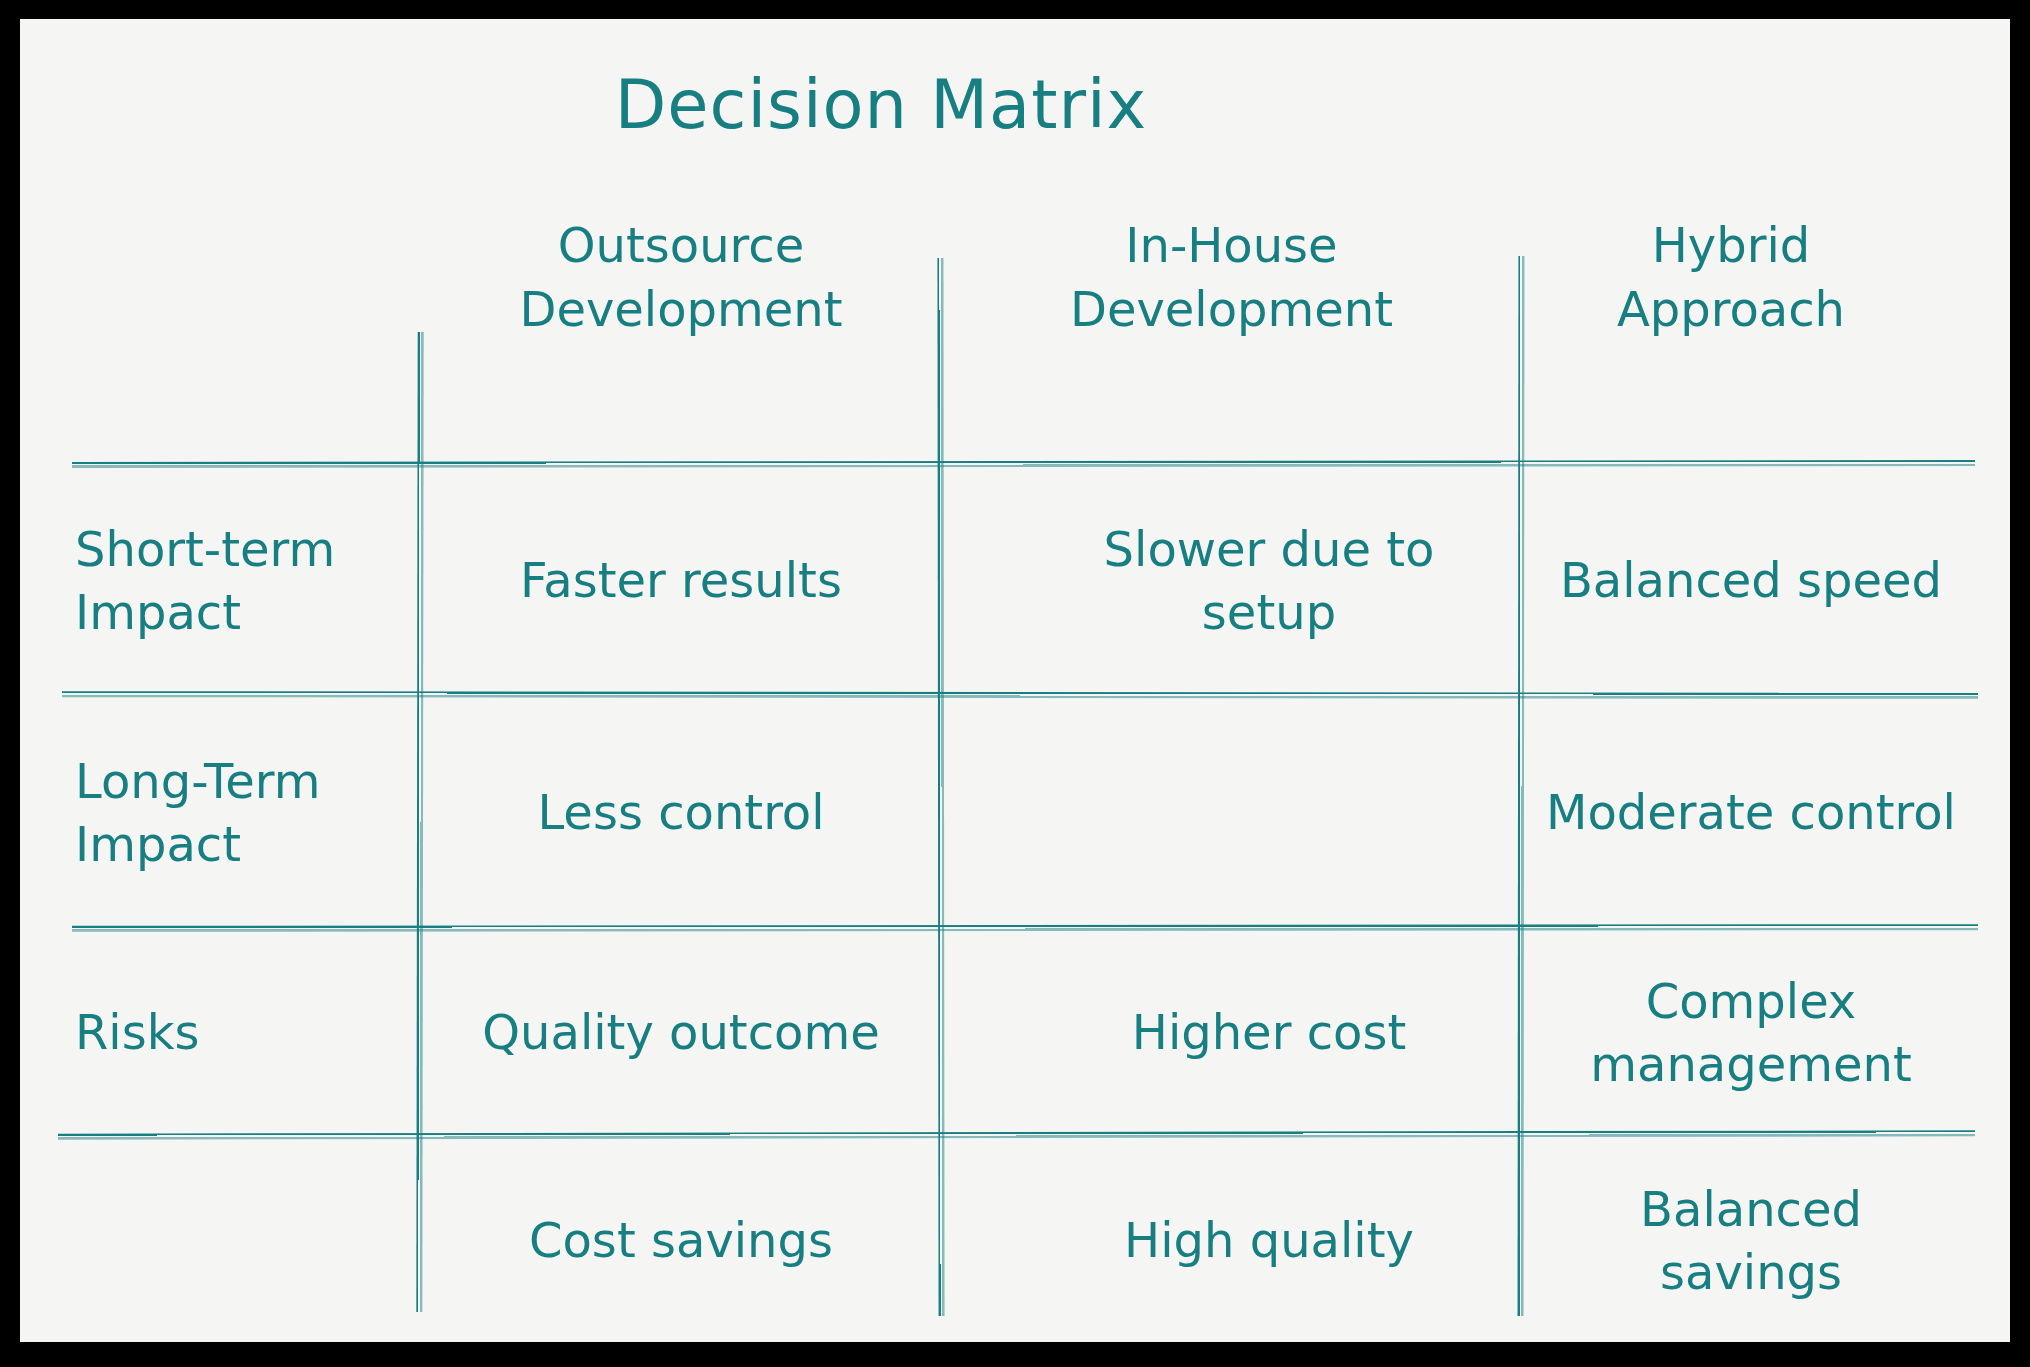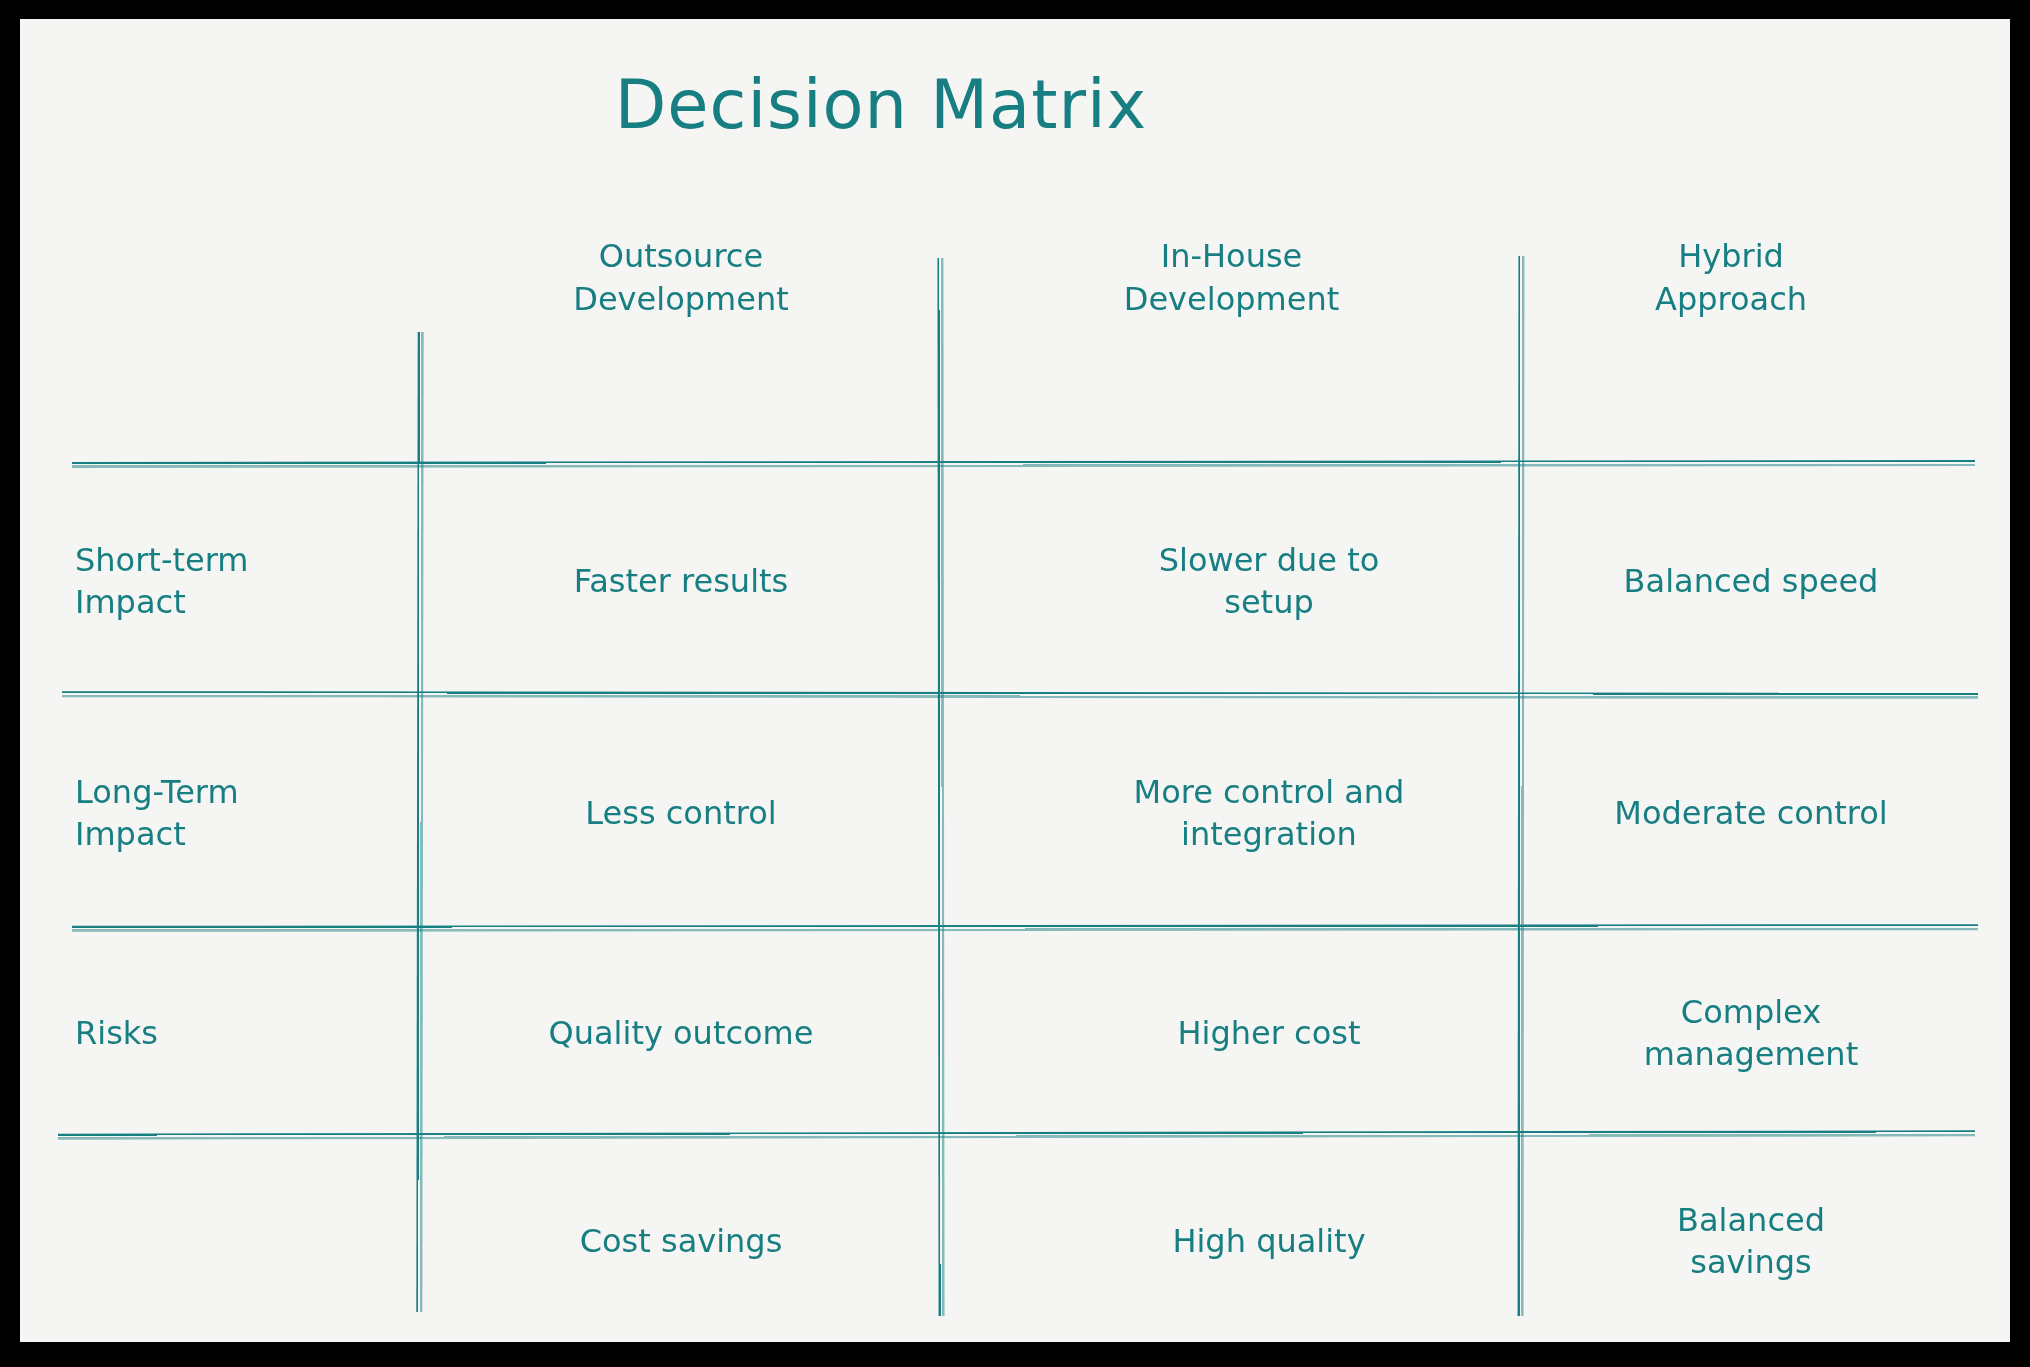--- a/index.html
+++ b/index.html
@@ -28,21 +28,21 @@
     position:absolute;
     left:20px;top:66px;width:1722px;
     text-align:center;
     font-size:67px;
     letter-spacing:1px;
     white-space:pre-line;
   }
   .txt{
     position:absolute;
     display:flex;align-items:center;justify-content:center;
-    font-size:32px;
+    font-size:48px;
     line-height:1.32;
     white-space:pre-line;
   }
   .center{text-align:center;}
   .left{justify-content:flex-start;text-align:left;}
   
   .hdr{top:205px;height:145px;}
   .hdr-c1{left:420px;width:522px;}
   .hdr-c2{left:942px;width:579px;}
   .hdr-c3{left:1521px;width:420px;}
@@ -102,22 +102,20 @@
   <div class="txt left rowlabel r2">Long-Term
 Impact</div>
   <div class="txt left rowlabel r3">Risks</div>
 
   <div class="txt center c1 r1">Faster results</div>
   <div class="txt center c2 r1">Slower due to
 setup</div>
   <div class="txt center c3 r1">Balanced speed</div>
 
   <div class="txt center c1 r2">Less control</div>
-  <div class="txt center c2 r2">More control and
-integration</div>
   <div class="txt center c3 r2">Moderate control</div>
 
   <div class="txt center c1 r3">Quality outcome</div>
   <div class="txt center c2 r3">Higher cost</div>
   <div class="txt center c3 r3">Complex
 management</div>
 
   <div class="txt center c1 r4">Cost savings</div>
   <div class="txt center c2 r4">High quality</div>
   <div class="txt center c3 r4">Balanced

